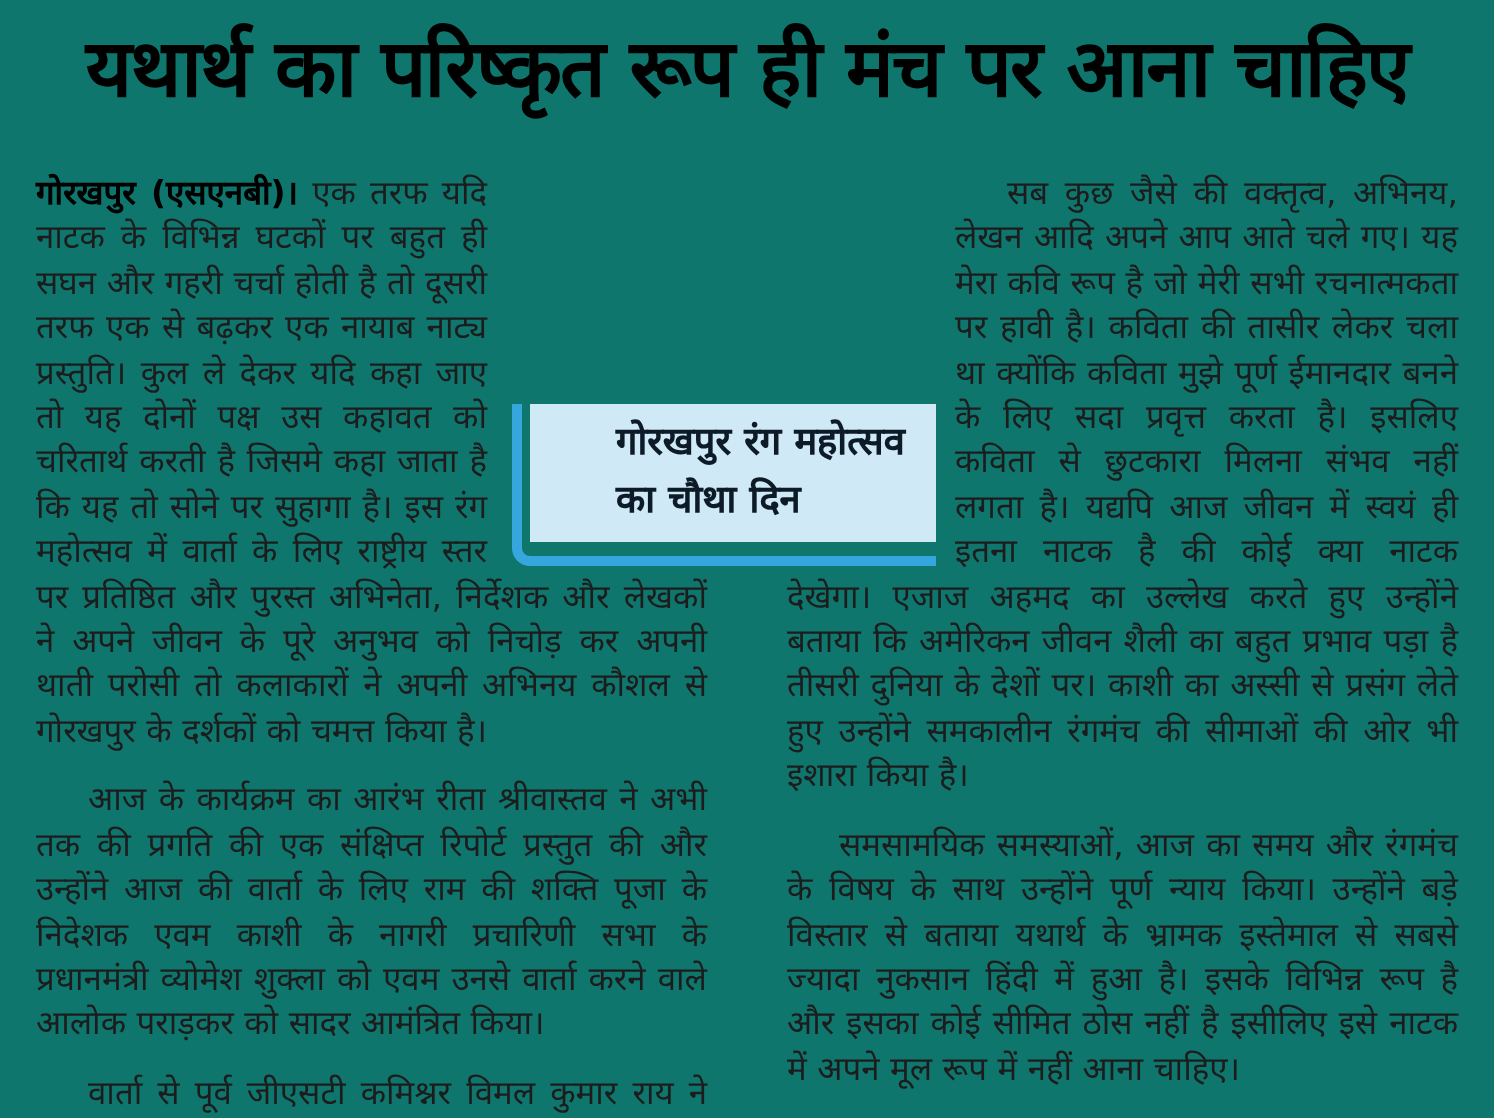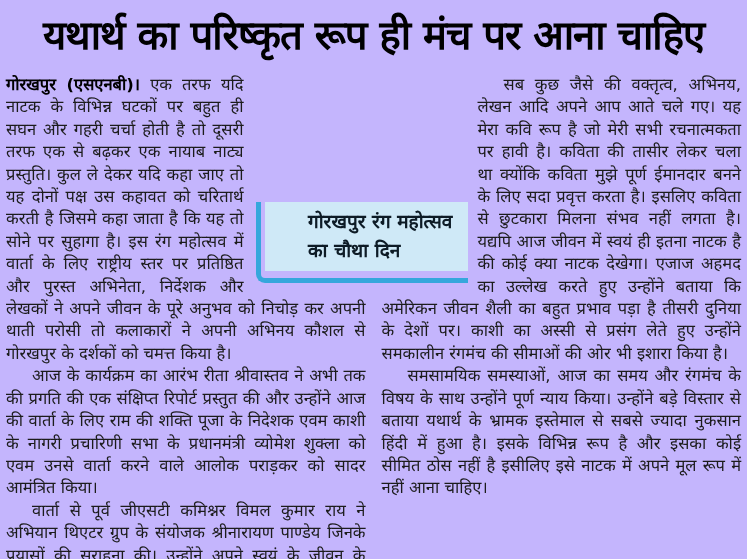--- a/index.html
+++ b/index.html
@@ -1,21 +1,21 @@
 <!DOCTYPE html>
 <html lang="hi"><head>
 <meta charset="utf-8">
 <style>
   html, body { margin: 0; padding: 0; background: #e8e8e8; }
   .page {
     position: relative;
     width: 747px;
     height: 559px;
     margin: 0 auto;
-    background: #c4b5fd;
+    background: #0f766e;
     color: #1c1c1c;
     font-family: "DejaVu Sans", sans-serif;
     overflow: hidden;
     box-sizing: border-box;
   }
   .headline {
     margin: 6px 4px 10px 4px;
     font-size: 40px;
     line-height: 58px;
     font-weight: bold;
@@ -30,21 +30,21 @@
     gap: 16px;
     padding: 0 6px;
   }
   .col {
     flex: 1 1 0;
     font-size: 16.5px;
     line-height: 22.4px;
     text-align: justify;
     text-justify: inter-word;
   }
-  .col p { margin: 0; }
+  .col p { margin: 12px; }
   .indent { text-indent: 26px; }
   .dateline { font-weight: bold; color: #000; }
   
   .spacer-right { float: right; width: 114px; height: 86px; margin: 120px 0 4px 8px; }
   .spacer-left  { float: left;  width: 88px;  height: 86px; margin: 120px 8px 4px 0; }
   
   .highlight-box {
     position: absolute;
     left: 256px;
     top: 202px;

